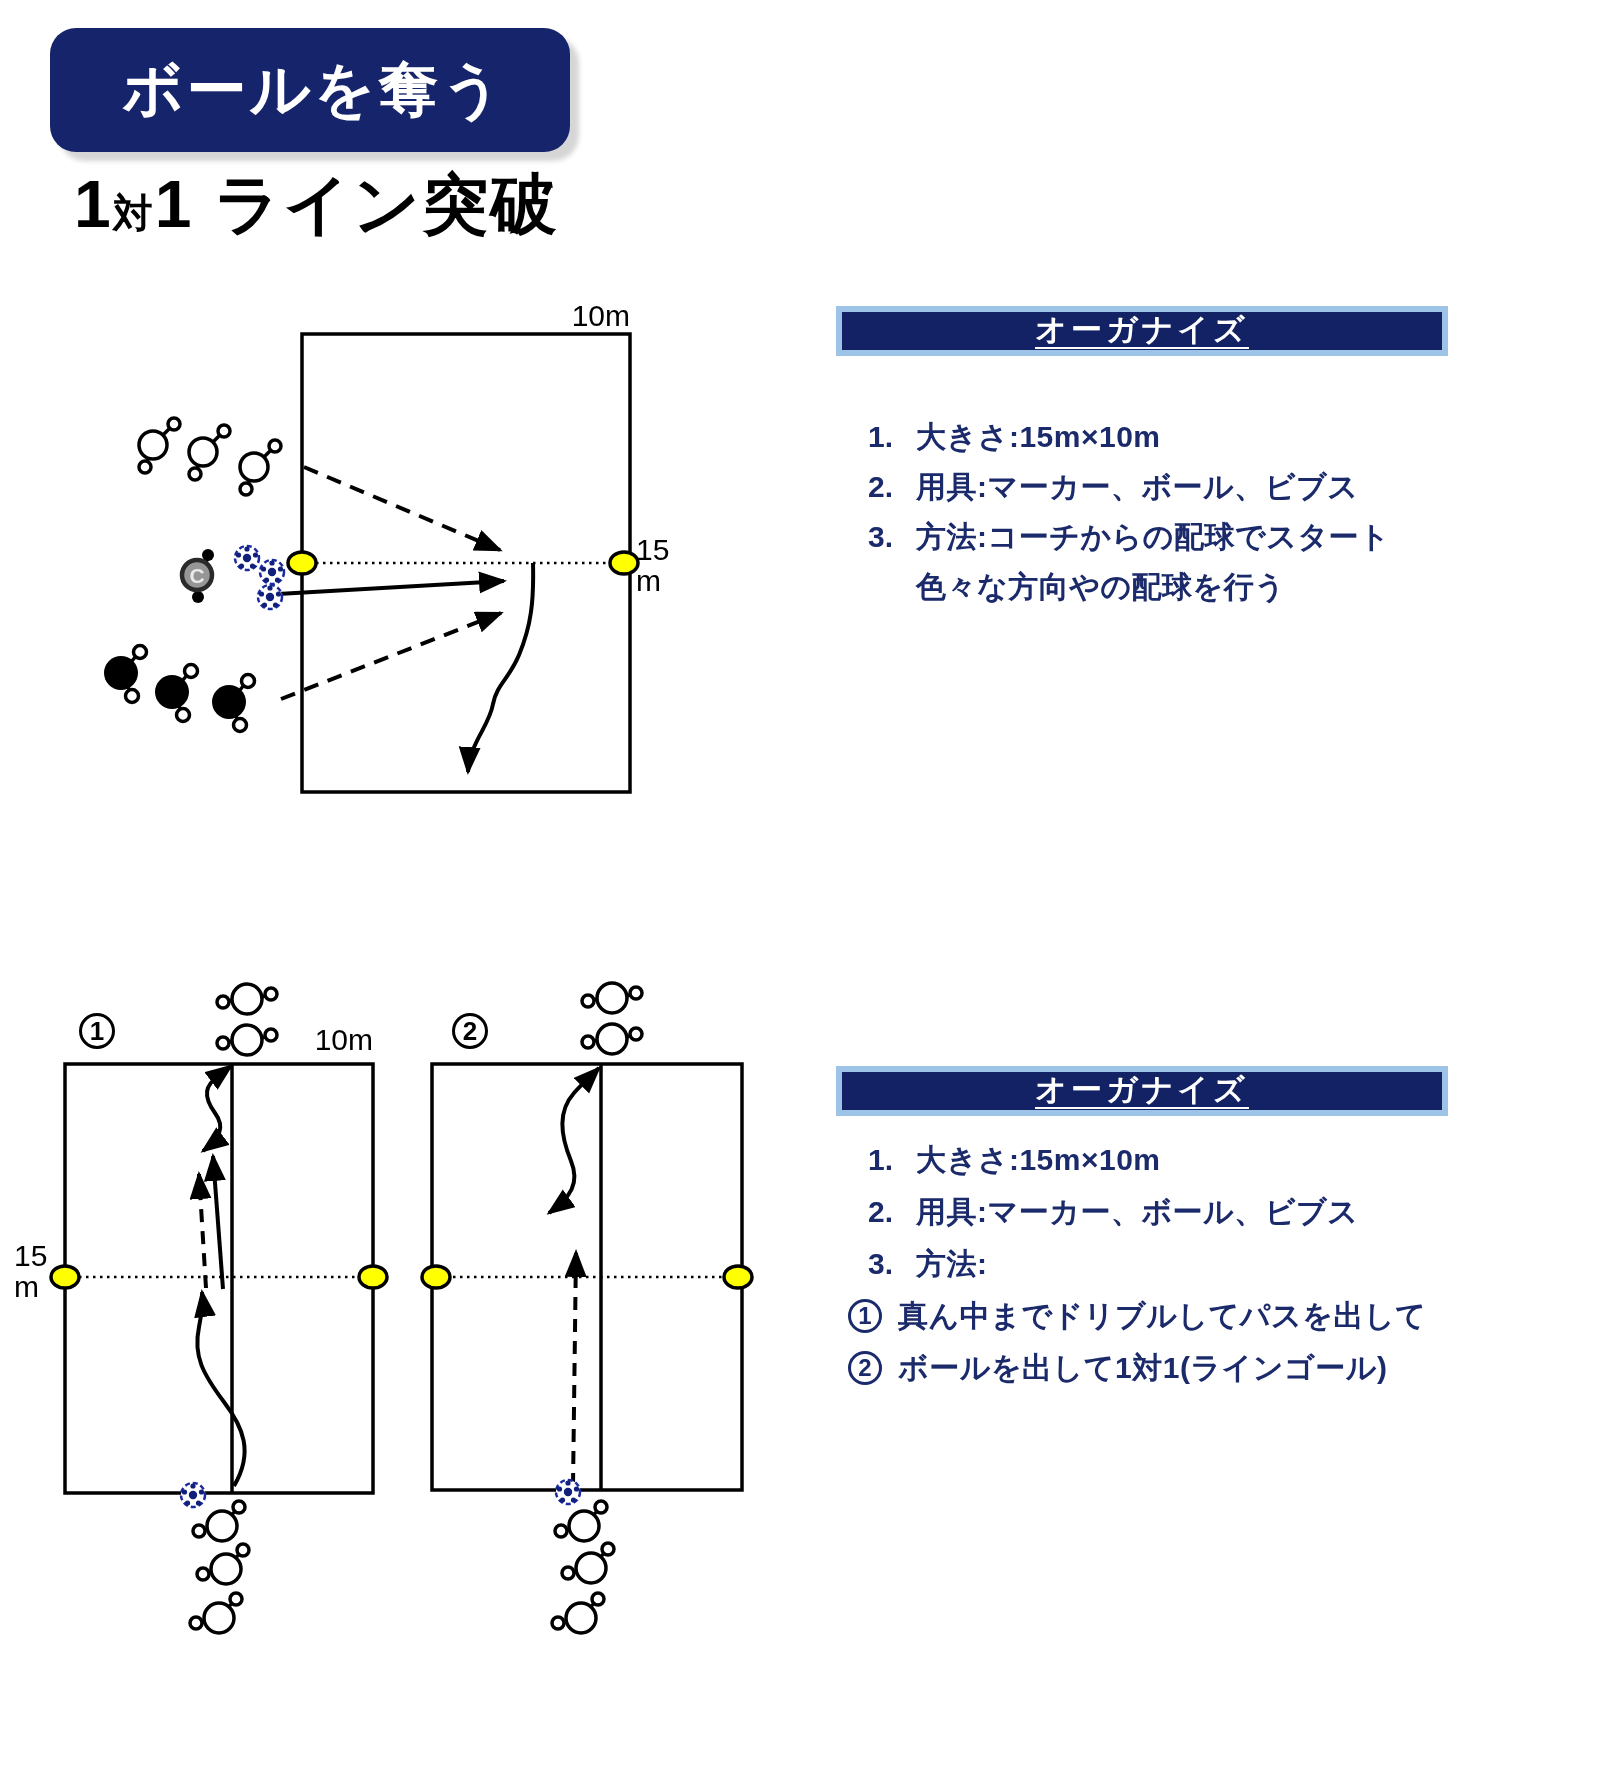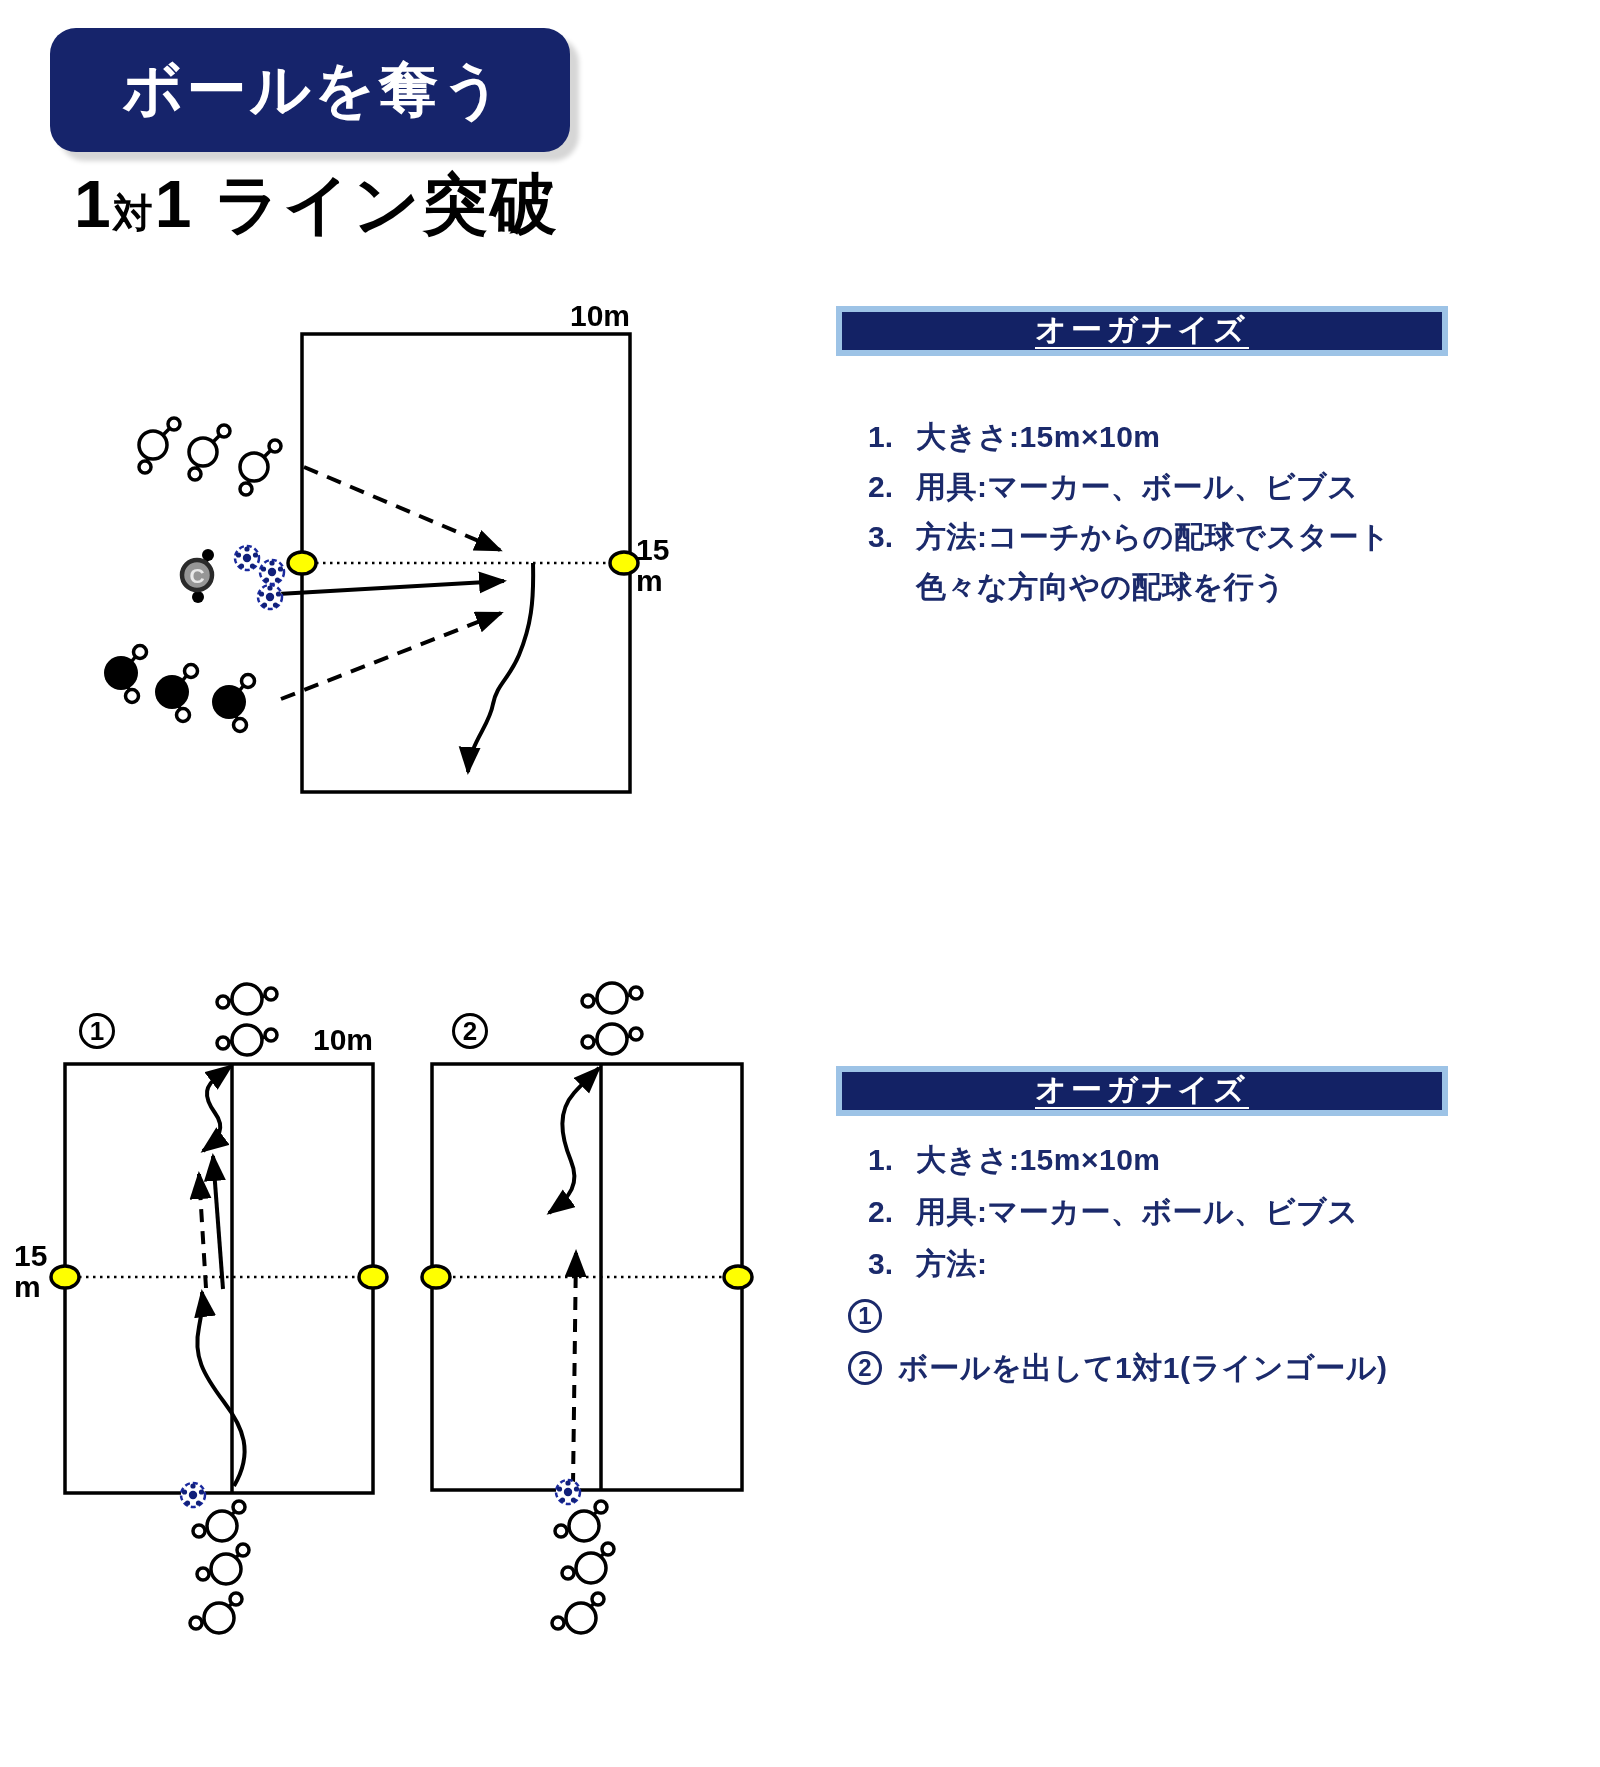--- a/index.html
+++ b/index.html
@@ -14,21 +14,21 @@
     left:50px;top:28px;width:520px;height:124px;
     background:#16246b;border-radius:26px;
     box-shadow:9px 9px 5px #d6d6d6;
     display:flex;align-items:center;justify-content:center;
   }
   .badge-text{color:#ffffff;font-size:60px;font-weight:700;letter-spacing:3px;margin-left:8px;}
   
   .page-title{left:74px;top:160px;color:#000;font-weight:700;font-size:66px;letter-spacing:2px;white-space:nowrap;}
   .page-title .small{font-size:40px;font-weight:700;}
   
-  .dim-label{color:#000;font-weight:700;font-size:30px;line-height:31px;white-space:nowrap;}
+  .dim-label{color:#000;font-weight:400;font-size:30px;line-height:31px;white-space:nowrap;}
   .dim-label.stack{text-align:left;}
   .circle-num{
     width:36px;height:36px;border:3px solid #000;border-radius:50%;
     display:flex;align-items:center;justify-content:center;
     font-size:26px;font-weight:700;color:#000;background:#fff;box-sizing:border-box;
   }
   
   .panel-frame{
     width:612px;height:50px;background:#9dc3e6;box-sizing:border-box;padding:6px;
   }
@@ -242,18 +242,19 @@
   <div class="row c52">
     <span class="num">2.</span>
     <span class="txt">用具:マーカー、ボール、ビブス</span>
   </div>
   <div class="row c52">
     <span class="num">3.</span>
     <span class="txt">方法:</span>
   </div>
   <div class="row c52">
     <span class="cmarker">1</span>
+    <span class="txt">真ん中までドリブルしてパスを出して</span>
   </div>
   <div class="row c52">
     <span class="cmarker">2</span>
     <span class="txt">ボールを出して1対1(ラインゴール)</span>
   </div>
 </div>
 
 </body></html>

